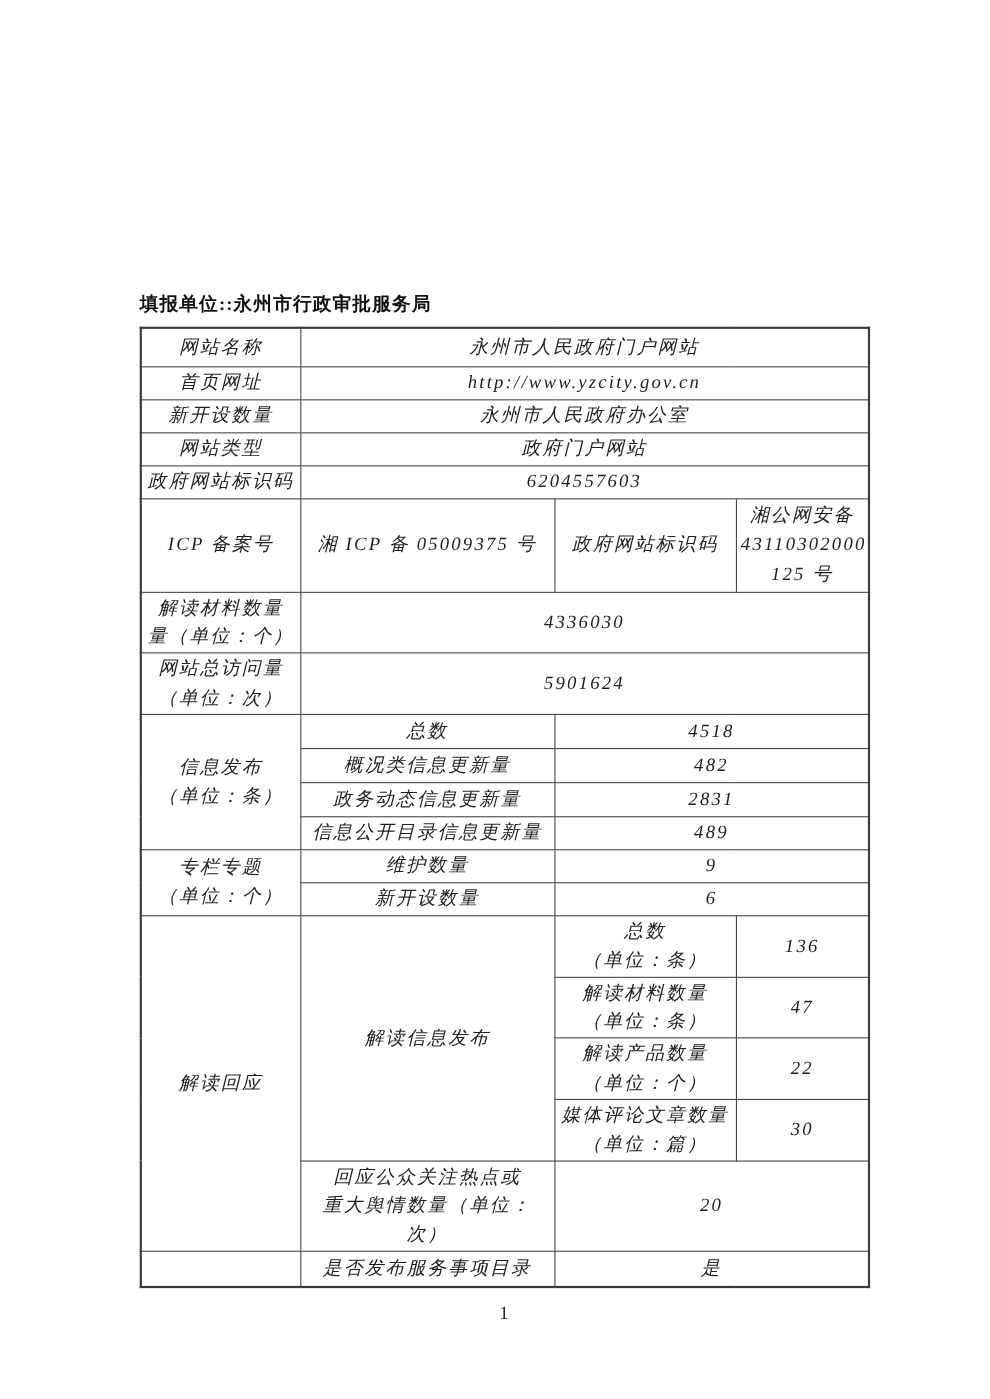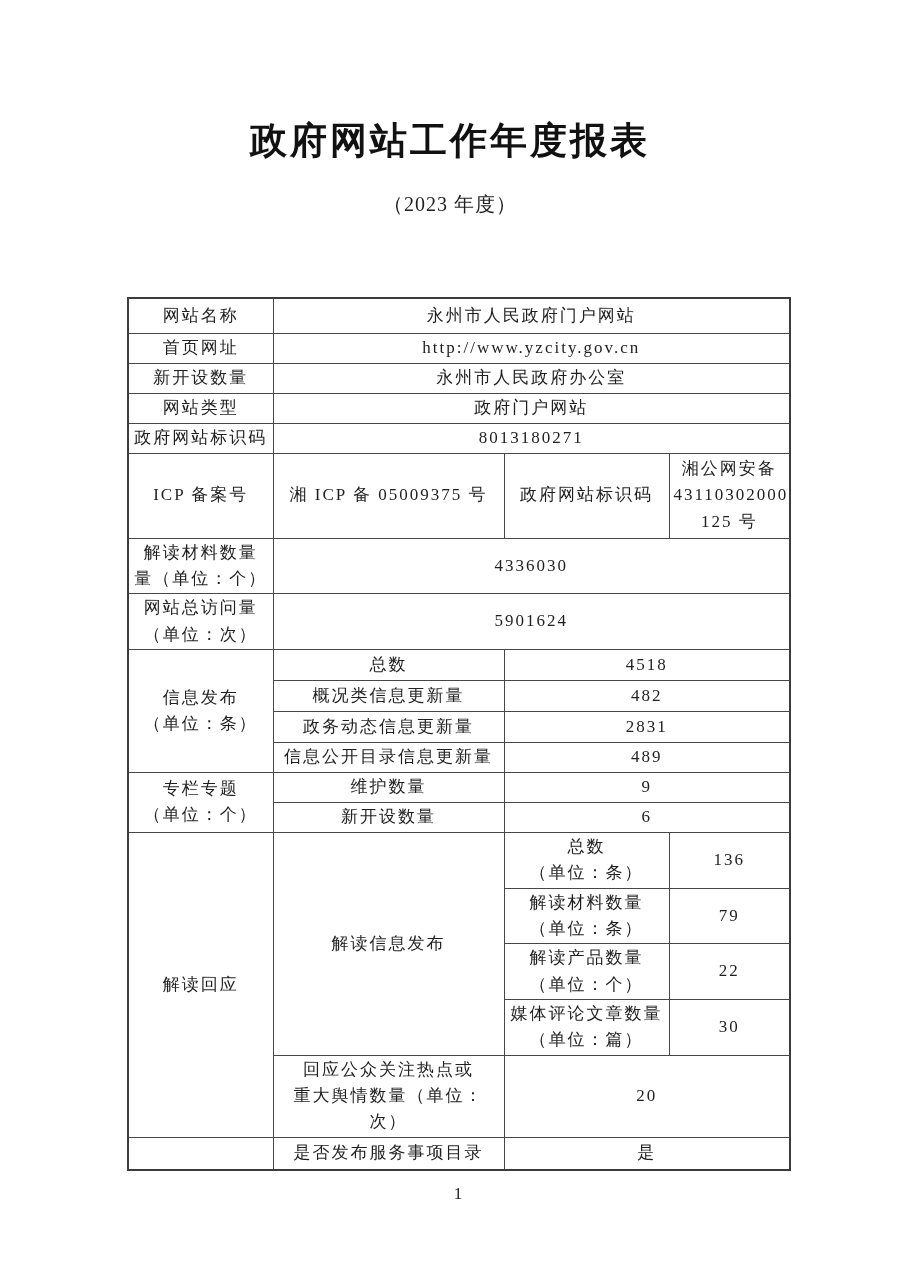--- a/index.html
+++ b/index.html
@@ -51,20 +51,21 @@
   table.report td {
     border: 1px solid #474747;
     text-align: center;
     vertical-align: middle;
     font-size: 17px;
     letter-spacing: 2px;
     line-height: 1.55;
     padding: 1px 4px;
     white-space: pre-line;
     overflow: hidden;
+    font-style: italic;
   }
   tr.h35 { height: 35px; }
   tr.h30 { height: 30px; }
   tr.h31 { height: 31px; }
   tr.h85 { height: 85px; }
   tr.h55 { height: 55px; }
   tr.h52 { height: 52px; }
   tr.h80 { height: 80px; }
   tr.h33 { height: 33px; }
   .page-number {
@@ -74,22 +75,21 @@
     text-align: center;
     font-size: 17px;
     color: #1f1f1f;
   }
 </style>
 </head>
 <body>
 
 <div class="page">
 
-  <div class="doc-title">政府网站工作年度报表</div>
-  <div class="doc-subtitle">（2023 年度）</div>
+  <div class="unit-line">填报单位::永州市行政审批服务局</div>
 
   <table class="report">
     <colgroup>
       <col style="width:145px">
       <col style="width:231px">
       <col style="width:165px">
       <col style="width:121px">
     </colgroup>
     <tbody>
       <tr class="h35">
@@ -103,21 +103,21 @@
       <tr class="h30">
         <td>新开设数量</td>
         <td colspan="3">永州市人民政府办公室</td>
       </tr>
       <tr class="h30">
         <td>网站类型</td>
         <td colspan="3">政府门户网站</td>
       </tr>
       <tr class="h30">
         <td>政府网站标识码</td>
-        <td colspan="3">8013180271</td>
+        <td colspan="3">6204557603</td>
       </tr>
       <tr class="h85">
         <td>ICP 备案号</td>
         <td>湘 ICP 备 05009375 号</td>
         <td>政府网站标识码</td>
         <td>湘公网安备
 43110302000
 125 号</td>
       </tr>
       <tr class="h55">
@@ -161,21 +161,21 @@
       <tr class="h52">
         <td rowspan="5">解读回应</td>
         <td rowspan="4">解读信息发布</td>
         <td>总数
 （单位：条）</td>
         <td>136</td>
       </tr>
       <tr class="h52">
         <td>解读材料数量
 （单位：条）</td>
-        <td>79</td>
+        <td>47</td>
       </tr>
       <tr class="h52">
         <td>解读产品数量
 （单位：个）</td>
         <td>22</td>
       </tr>
       <tr class="h52">
         <td>媒体评论文章数量
 （单位：篇）</td>
         <td>30</td>

